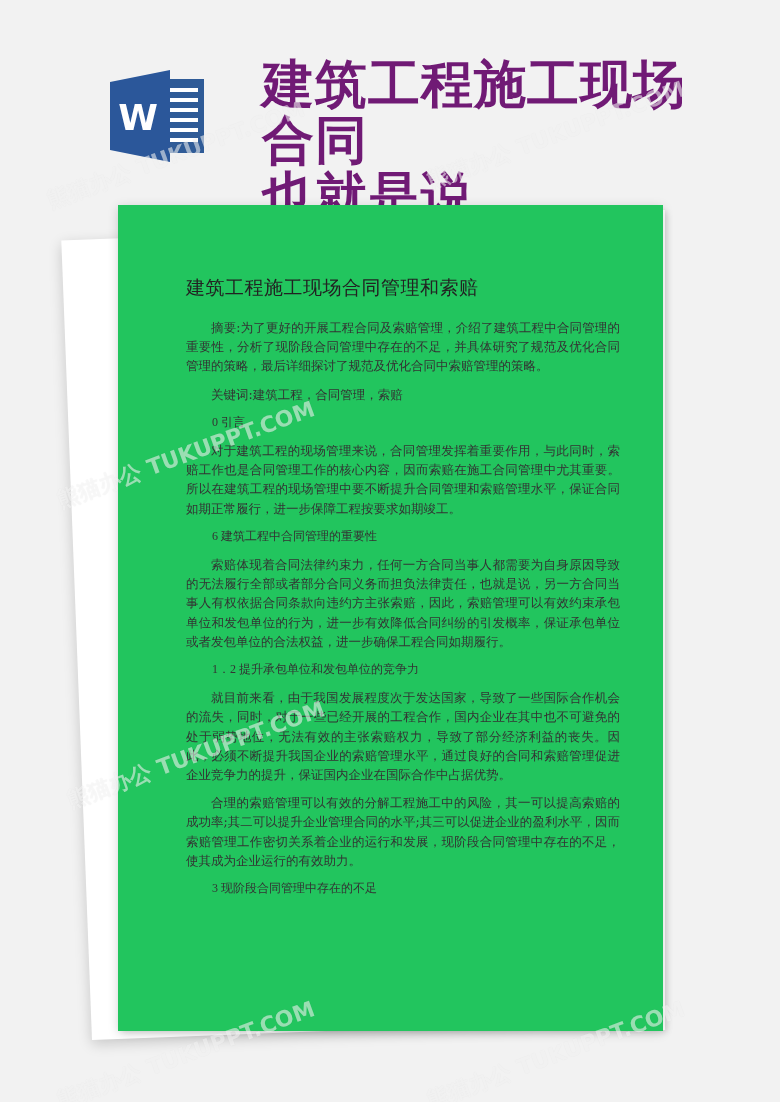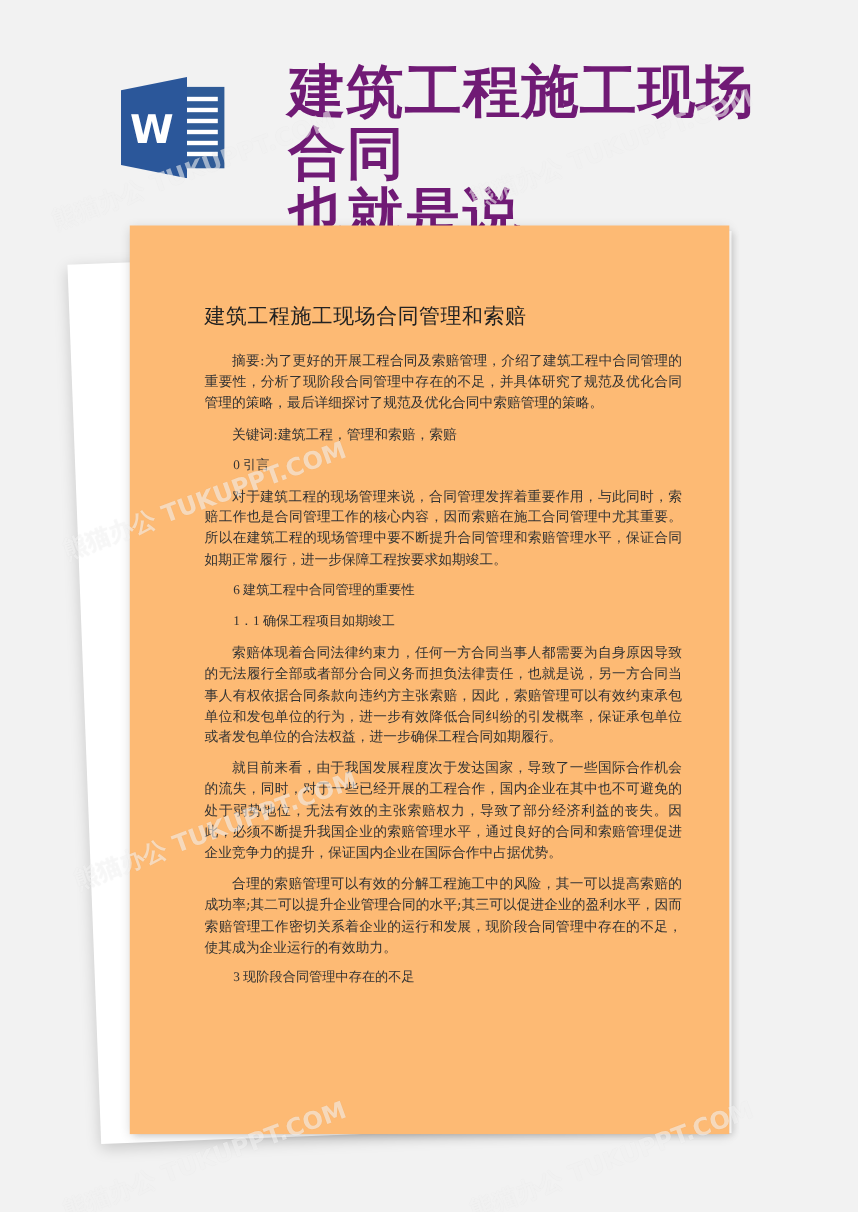--- a/index.html
+++ b/index.html
@@ -22,21 +22,21 @@
     position: absolute; left: 92px; top: 240px; width: 550px; height: 800px;
     background: #fff; transform: rotate(-2.2deg); transform-origin: left bottom;
     box-shadow: 0 4px 14px rgba(0,0,0,0.18);
   }
   .page-back1 {
     position: absolute; left: 120px; top: 210px; width: 545px; height: 820px;
     background: #fff; box-shadow: 2px 2px 6px rgba(0,0,0,0.12);
   }
   .page {
     position: absolute; left: 118px; top: 205px; width: 545px; height: 826px;
-    background: #fdba74; box-shadow: 0 2px 10px rgba(0,0,0,0.16);
+    background: #22c55e; box-shadow: 0 2px 10px rgba(0,0,0,0.16);
   }
   .doc-title {
     position: absolute; left: 68px; top: 70px;
     font-size: 19px; color: #222; letter-spacing: 0.5px;
     font-family: "DejaVu Sans", "Liberation Sans", sans-serif;
   }
   .body {
     position: absolute; left: 68px; top: 113px; width: 434px;
     font-size: 12.5px; line-height: 19.2px; color: #333;
     text-align: justify;
@@ -76,26 +76,26 @@
   </div>
 </div>
 
 <div class="page-back2"></div>
 <div class="page-back1"></div>
 
 <div class="page">
   <div class="doc-title">建筑工程施工现场合同管理和索赔</div>
   <div class="body" id="docbody">
       <p class="para">摘要:为了更好的开展工程合同及索赔管理，介绍了建筑工程中合同管理的重要性，分析了现阶段合同管理中存在的不足，并具体研究了规范及优化合同管理的策略，最后详细探讨了规范及优化合同中索赔管理的策略。</p>
-      <p class="para">关键词:建筑工程，管理和索赔，索赔</p>
+      <p class="para">关键词:建筑工程，合同管理，索赔</p>
       <p class="heading">0 引言</p>
       <p class="para">对于建筑工程的现场管理来说，合同管理发挥着重要作用，与此同时，索赔工作也是合同管理工作的核心内容，因而索赔在施工合同管理中尤其重要。所以在建筑工程的现场管理中要不断提升合同管理和索赔管理水平，保证合同如期正常履行，进一步保障工程按要求如期竣工。</p>
       <p class="heading">6 建筑工程中合同管理的重要性</p>
-      <p class="heading">1．1 确保工程项目如期竣工</p>
       <p class="para">索赔体现着合同法律约束力，任何一方合同当事人都需要为自身原因导致的无法履行全部或者部分合同义务而担负法律责任，也就是说，另一方合同当事人有权依据合同条款向违约方主张索赔，因此，索赔管理可以有效约束承包单位和发包单位的行为，进一步有效降低合同纠纷的引发概率，保证承包单位或者发包单位的合法权益，进一步确保工程合同如期履行。</p>
+      <p class="heading">1．2 提升承包单位和发包单位的竞争力</p>
       <p class="para">就目前来看，由于我国发展程度次于发达国家，导致了一些国际合作机会的流失，同时，对于一些已经开展的工程合作，国内企业在其中也不可避免的处于弱势地位，无法有效的主张索赔权力，导致了部分经济利益的丧失。因此，必须不断提升我国企业的索赔管理水平，通过良好的合同和索赔管理促进企业竞争力的提升，保证国内企业在国际合作中占据优势。</p>
       <p class="para">合理的索赔管理可以有效的分解工程施工中的风险，其一可以提高索赔的成功率;其二可以提升企业管理合同的水平;其三可以促进企业的盈利水平，因而索赔管理工作密切关系着企业的运行和发展，现阶段合同管理中存在的不足，使其成为企业运行的有效助力。</p>
       <p class="heading">3 现阶段合同管理中存在的不足</p>
     </div>
 </div>
 
 <div class="watermark" style="left:40px; top:140px;">熊猫办公 TUKUPPT.COM</div>
 <div class="watermark" style="left:420px; top:120px;">熊猫办公 TUKUPPT.COM</div>
 <div class="watermark" style="left:50px; top:440px;">熊猫办公 TUKUPPT.COM</div>
 <div class="watermark" style="left:60px; top:740px;">熊猫办公 TUKUPPT.COM</div>

